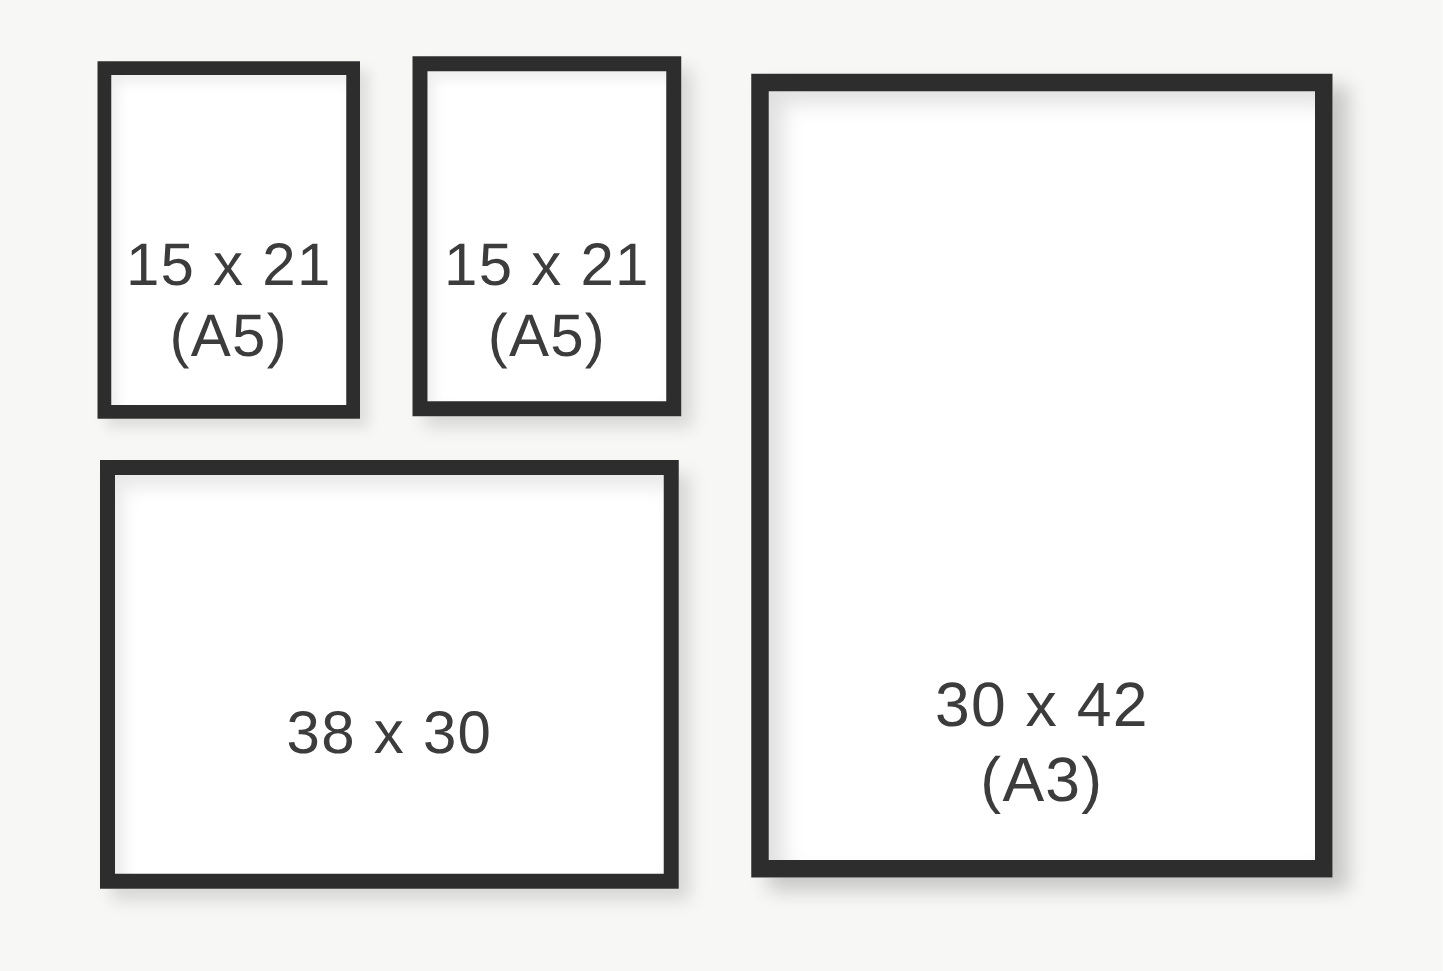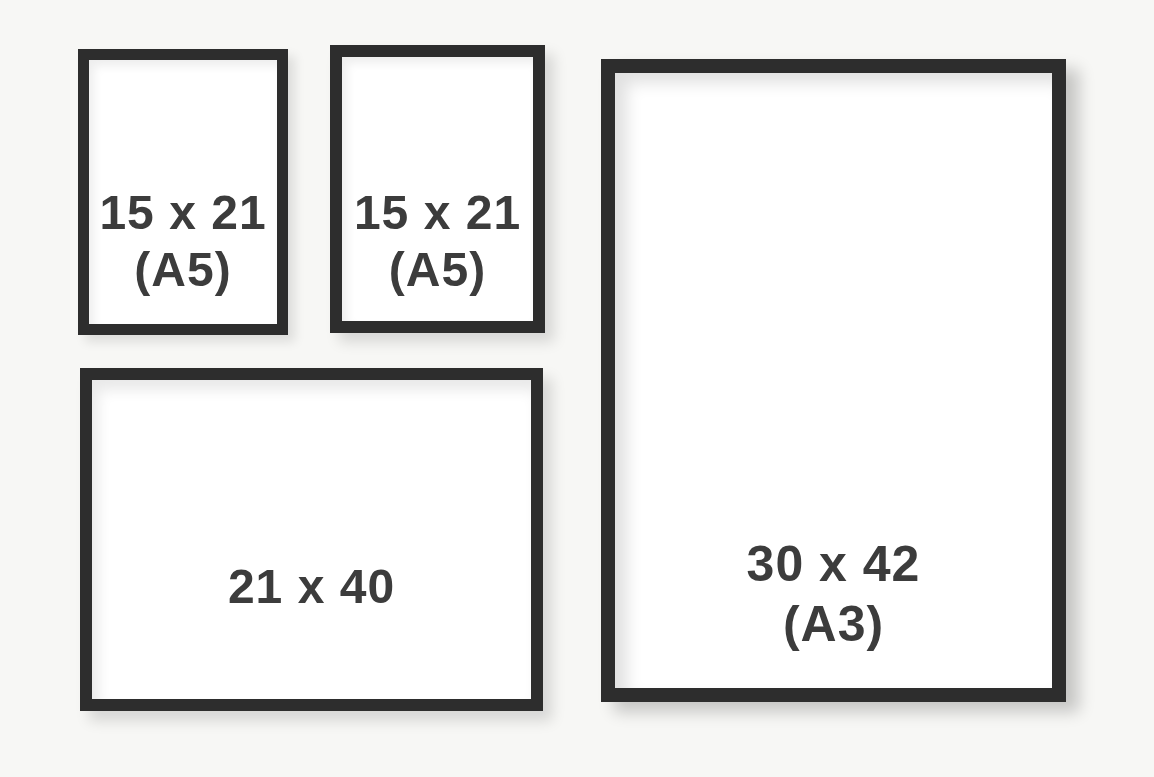--- a/index.html
+++ b/index.html
@@ -30,21 +30,20 @@
   .frame-label {
     position: absolute;
     left: 0;
     right: 0;
     text-align: center;
     color: var(--text);
     font-size: 48px;
     line-height: 57px;
     letter-spacing: 1px;
     user-select: none;
-    font-weight: bold;
   }
   
   .f1 {
     left: 78px;
     top: 49px;
     width: 210px;
     height: 286px;
     border-width: 11px;
     box-shadow: 7px 7px 10px rgba(0,0,0,0.10), inset 5px 6px 10px rgba(0,0,0,0.07);
   }
@@ -95,21 +94,21 @@
 
   <div class="frame f2">
     <div class="frame-label">
       <div>15 x 21</div>
       <div>(A5)</div>
     </div>
   </div>
 
   <div class="frame f3">
     <div class="frame-label">
-      <div>21 x 40</div>
+      <div>38 x 30</div>
     </div>
   </div>
 
   <div class="frame f4">
     <div class="frame-label">
       <div>30 x 42</div>
       <div>(A3)</div>
     </div>
   </div>
 

